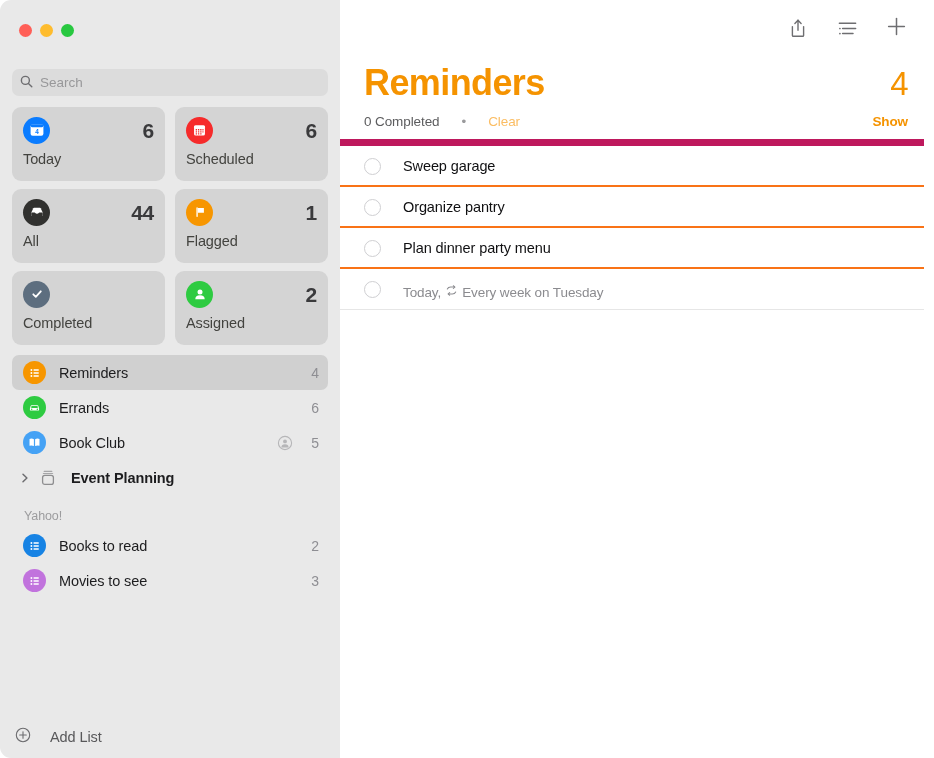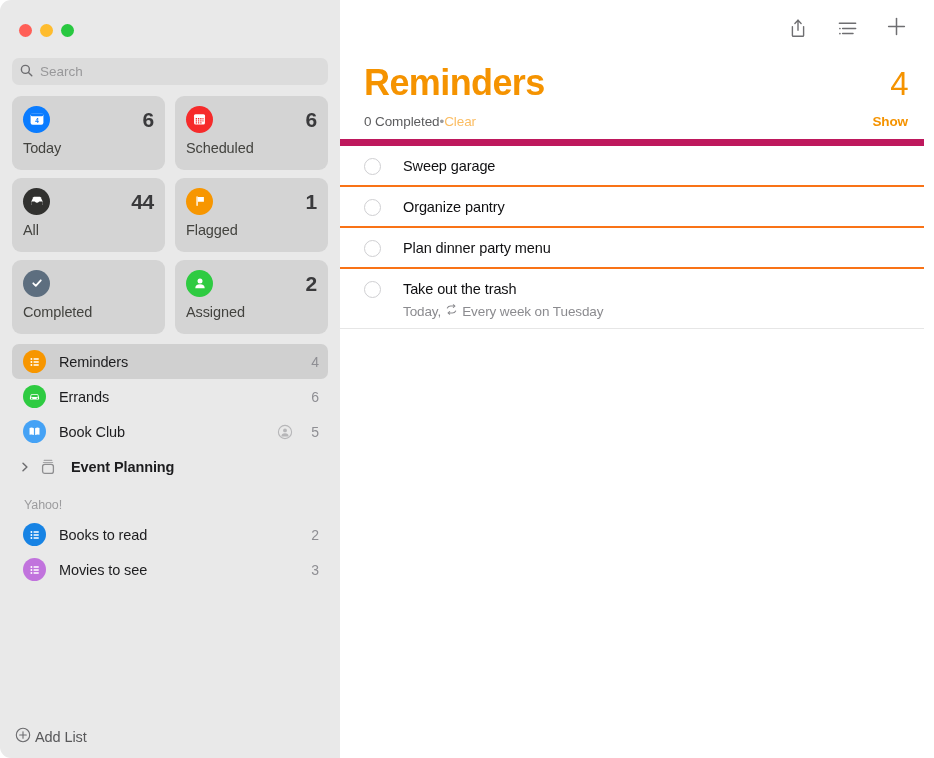--- a/index.html
+++ b/index.html
@@ -45,20 +45,21 @@
 
   #search-wrap { padding: 2px 12px 0 12px; }
   #search-box {
     height: 27px;
     background: #dcdcdc;
     border-radius: 7px;
     display: flex;
     align-items: center;
     padding: 0 8px;
     gap: 7px;
+    margin-top: 11px;
   }
   #search-input {
     border: none; outline: none; background: transparent;
     font-family: "Liberation Sans", sans-serif;
     font-size: 13.5px; color: #2b2b2b;
     width: 100%;
   }
   #search-input::placeholder { color: #98989a; }
 
   
@@ -168,21 +169,21 @@
     flex: 1;
     letter-spacing: -0.1px;
   }
 
   
   #add-list-bar {
     height: 42px;
     display: flex;
     align-items: center;
     padding-left: 15px;
-    gap: 4px;
+    gap: 19px;
     cursor: default;
   }
   #add-list-label {
     font-size: 14.5px;
     color: #58585a;
     letter-spacing: -0.1px;
   }
 
   
   #main {
@@ -227,21 +228,21 @@
     color: #f59300;
     letter-spacing: -0.5px;
   }
 
   #meta-row {
     display: flex;
     align-items: center;
     justify-content: space-between;
     padding: 11px 26px 0 24px;
   }
-  #meta-left { display: flex; align-items: center; gap: 0; justify-content: center; }
+  #meta-left { display: flex; align-items: center; gap: 22px; justify-content: center; }
   .meta-text { font-size: 13.5px; color: #5c5c5e; letter-spacing: -0.1px; }
   .meta-dot  { font-size: 13.5px; color: #9a9a9c; }
   .meta-link { font-size: 13.5px; color: #fbbd63; cursor: default; letter-spacing: -0.1px; }
   #show-link {
     font-size: 13.5px; color: #f59300; font-weight: bold;
     cursor: default; letter-spacing: -0.1px;
   }
 
   #reminders-list { margin-top: 10px; }
   .reminder-row {
@@ -581,21 +582,20 @@
       <div class="reminder-row">
         <div class="check-circle"></div>
         <div class="reminder-body">
           <div class="reminder-title">Plan dinner party menu</div>
         </div>
       </div>
 
       <div class="reminder-row last">
         <div class="check-circle"></div>
         <div class="reminder-body">
-          <div class="reminder-title">Take out the trash</div>
           <div class="reminder-sub">
             <span>Today,</span>
             <span>
               <svg width="13" height="13" viewBox="0 0 14 14">
                 <path d="M2.5 5.4 Q3.5 3.3 6.1 3.3 L10.4 3.3" fill="none" stroke="#8b8b8f" stroke-width="1.15" stroke-linecap="round"></path>
                 <path d="M9.0 1.9 L10.6 3.3 L9.0 4.7" fill="none" stroke="#8b8b8f" stroke-width="1.15" stroke-linecap="round" stroke-linejoin="round"></path>
                 <path d="M11.5 8.6 Q10.5 10.7 7.9 10.7 L3.6 10.7" fill="none" stroke="#8b8b8f" stroke-width="1.15" stroke-linecap="round"></path>
                 <path d="M5.0 9.3 L3.4 10.7 L5.0 12.1" fill="none" stroke="#8b8b8f" stroke-width="1.15" stroke-linecap="round" stroke-linejoin="round"></path>
               </svg>
             </span>

